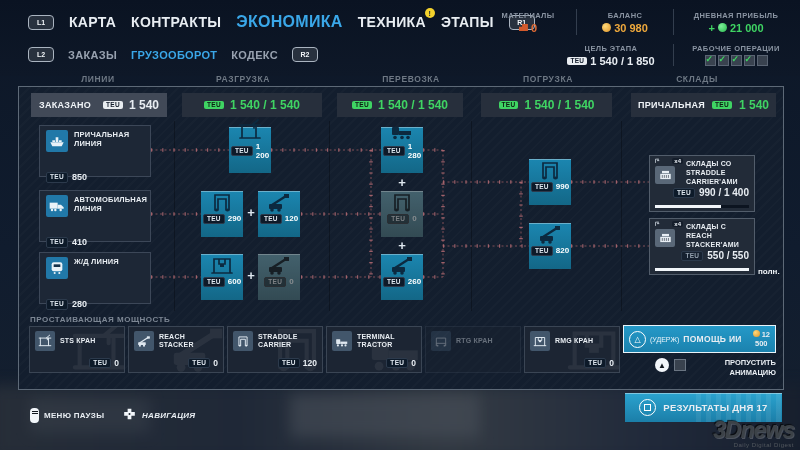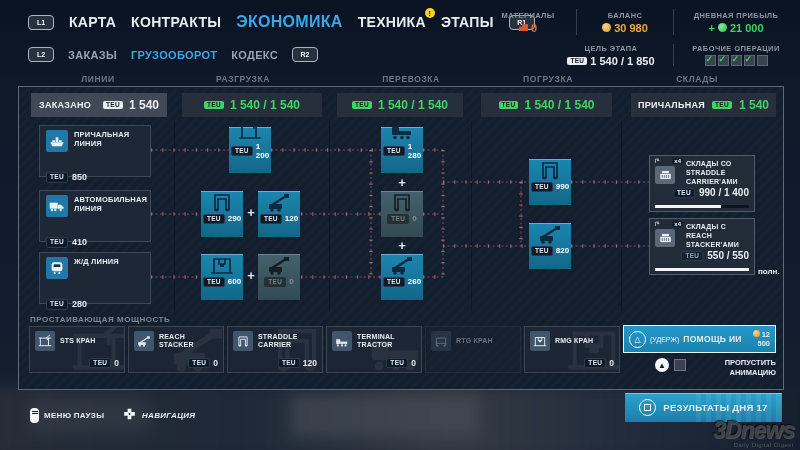--- a/index.html
+++ b/index.html
@@ -104,21 +104,21 @@
   .idleTeu .num{font-size:8.5px;font-weight:bold;}
   .idleCard.off{opacity:.38;}
   
   #aiBtn{position:absolute;left:604px;top:238px;width:153px;height:28px;z-index:3;cursor:pointer;
     background:linear-gradient(180deg,#2599c8,#1b82ae);border:1px solid #e9f4fa;box-sizing:border-box;
     display:flex;align-items:center;gap:4px;padding:0 5px;}
   .ringTri{width:15px;height:15px;border:1.5px solid #fff;border-radius:50%;flex:0 0 auto;
     display:flex;align-items:center;justify-content:center;font-size:8px;color:#fff;}
   #aiBtn .hold{font-size:7px;color:#eaf4fa;}
   #aiBtn .albl{font-size:8.5px;font-weight:bold;letter-spacing:.3px;}
-  #aiBtn .cost{margin-left:auto;text-align:right;font-size:7.5px;font-weight:bold;line-height:1.2;}
+  #aiBtn .cost{margin-left:auto;text-align:center;font-size:7.5px;font-weight:bold;line-height:1.2;}
   #skipRow{position:absolute;left:604px;top:271px;width:153px;z-index:3;display:flex;align-items:flex-start;gap:5px;}
   .triBtn{width:14px;height:14px;border-radius:50%;background:#f2f6fa;color:#10161e;
     display:flex;align-items:center;justify-content:center;font-size:8px;margin-left:32px;}
   .skipChk{width:10px;height:10px;background:#39424e;border:1px solid #6a7582;margin-top:1px;cursor:pointer;}
   .skipLbl{margin-left:auto;text-align:right;font-size:7.5px;font-weight:bold;line-height:1.3;max-width:72px;}
   
   .bottomHint{position:absolute;top:408px;display:flex;align-items:center;gap:5px;z-index:3;cursor:pointer;}
   .hintLbl{font-size:8px;font-weight:bold;letter-spacing:.3px;}
   .optIcon{width:9px;height:15px;border-radius:4px;background:#f2f6fa;position:relative;}
   .optIcon::before{content:"";position:absolute;left:1.5px;top:2.5px;width:6px;height:5px;

